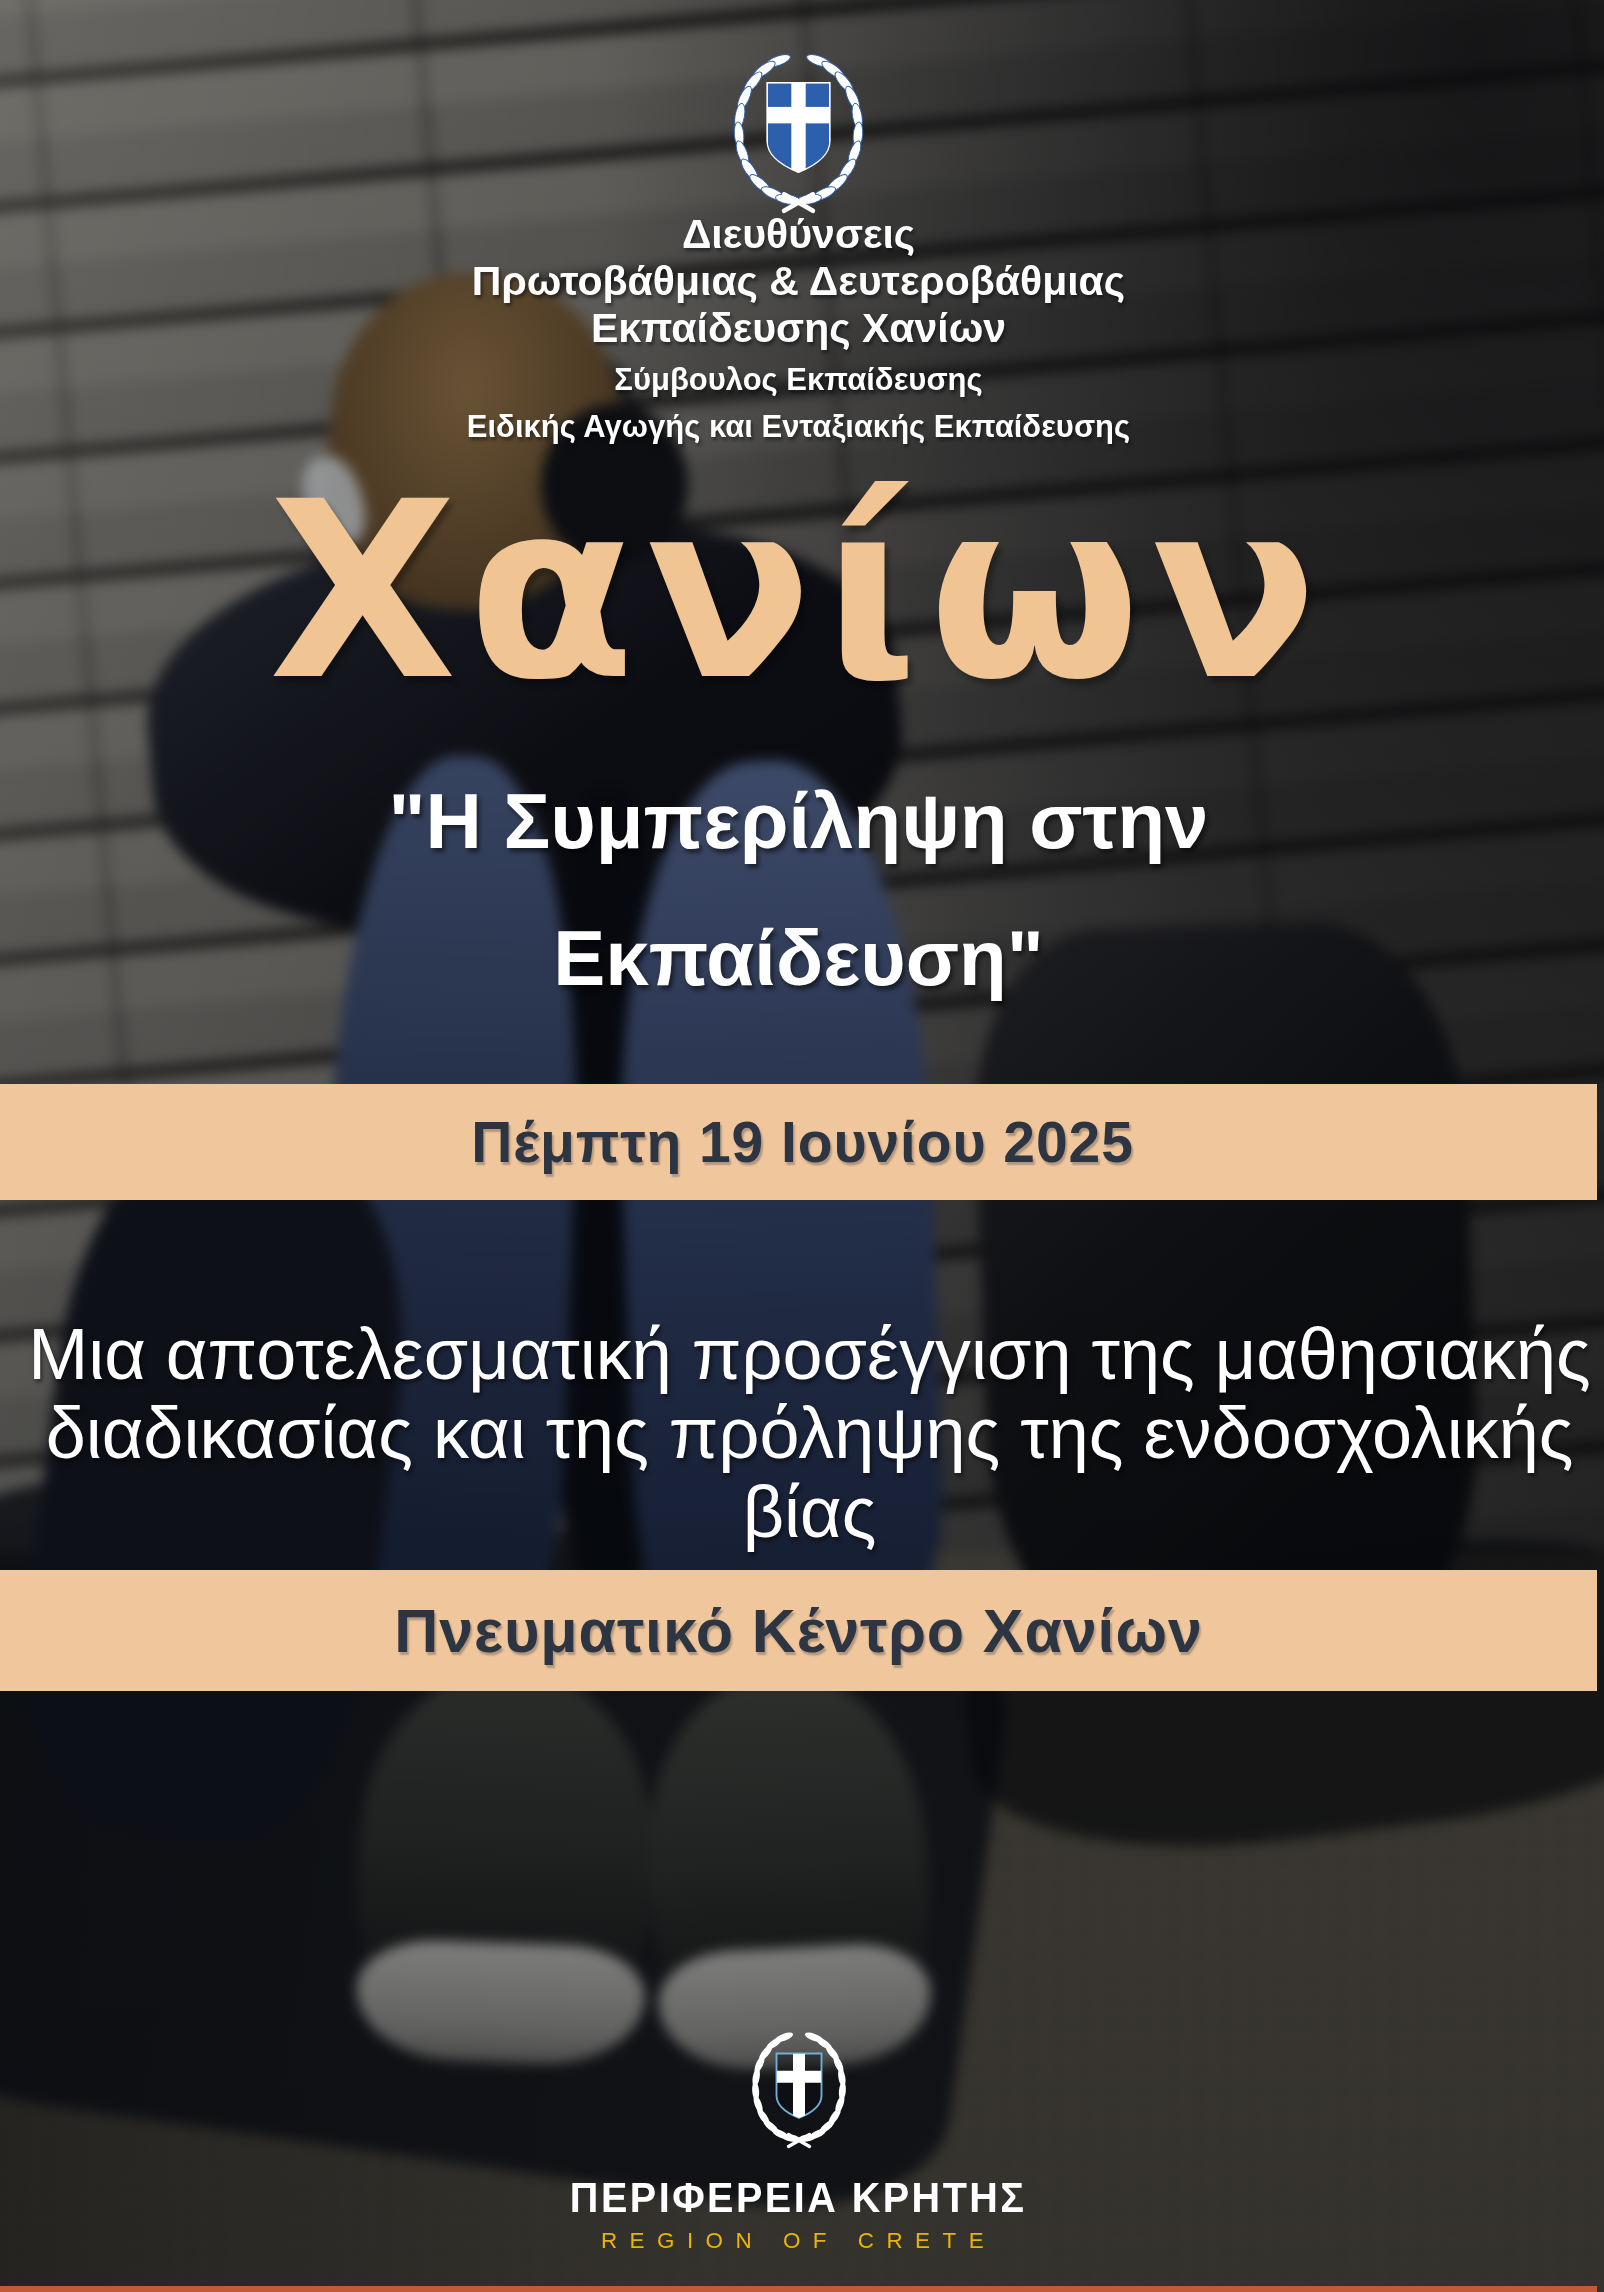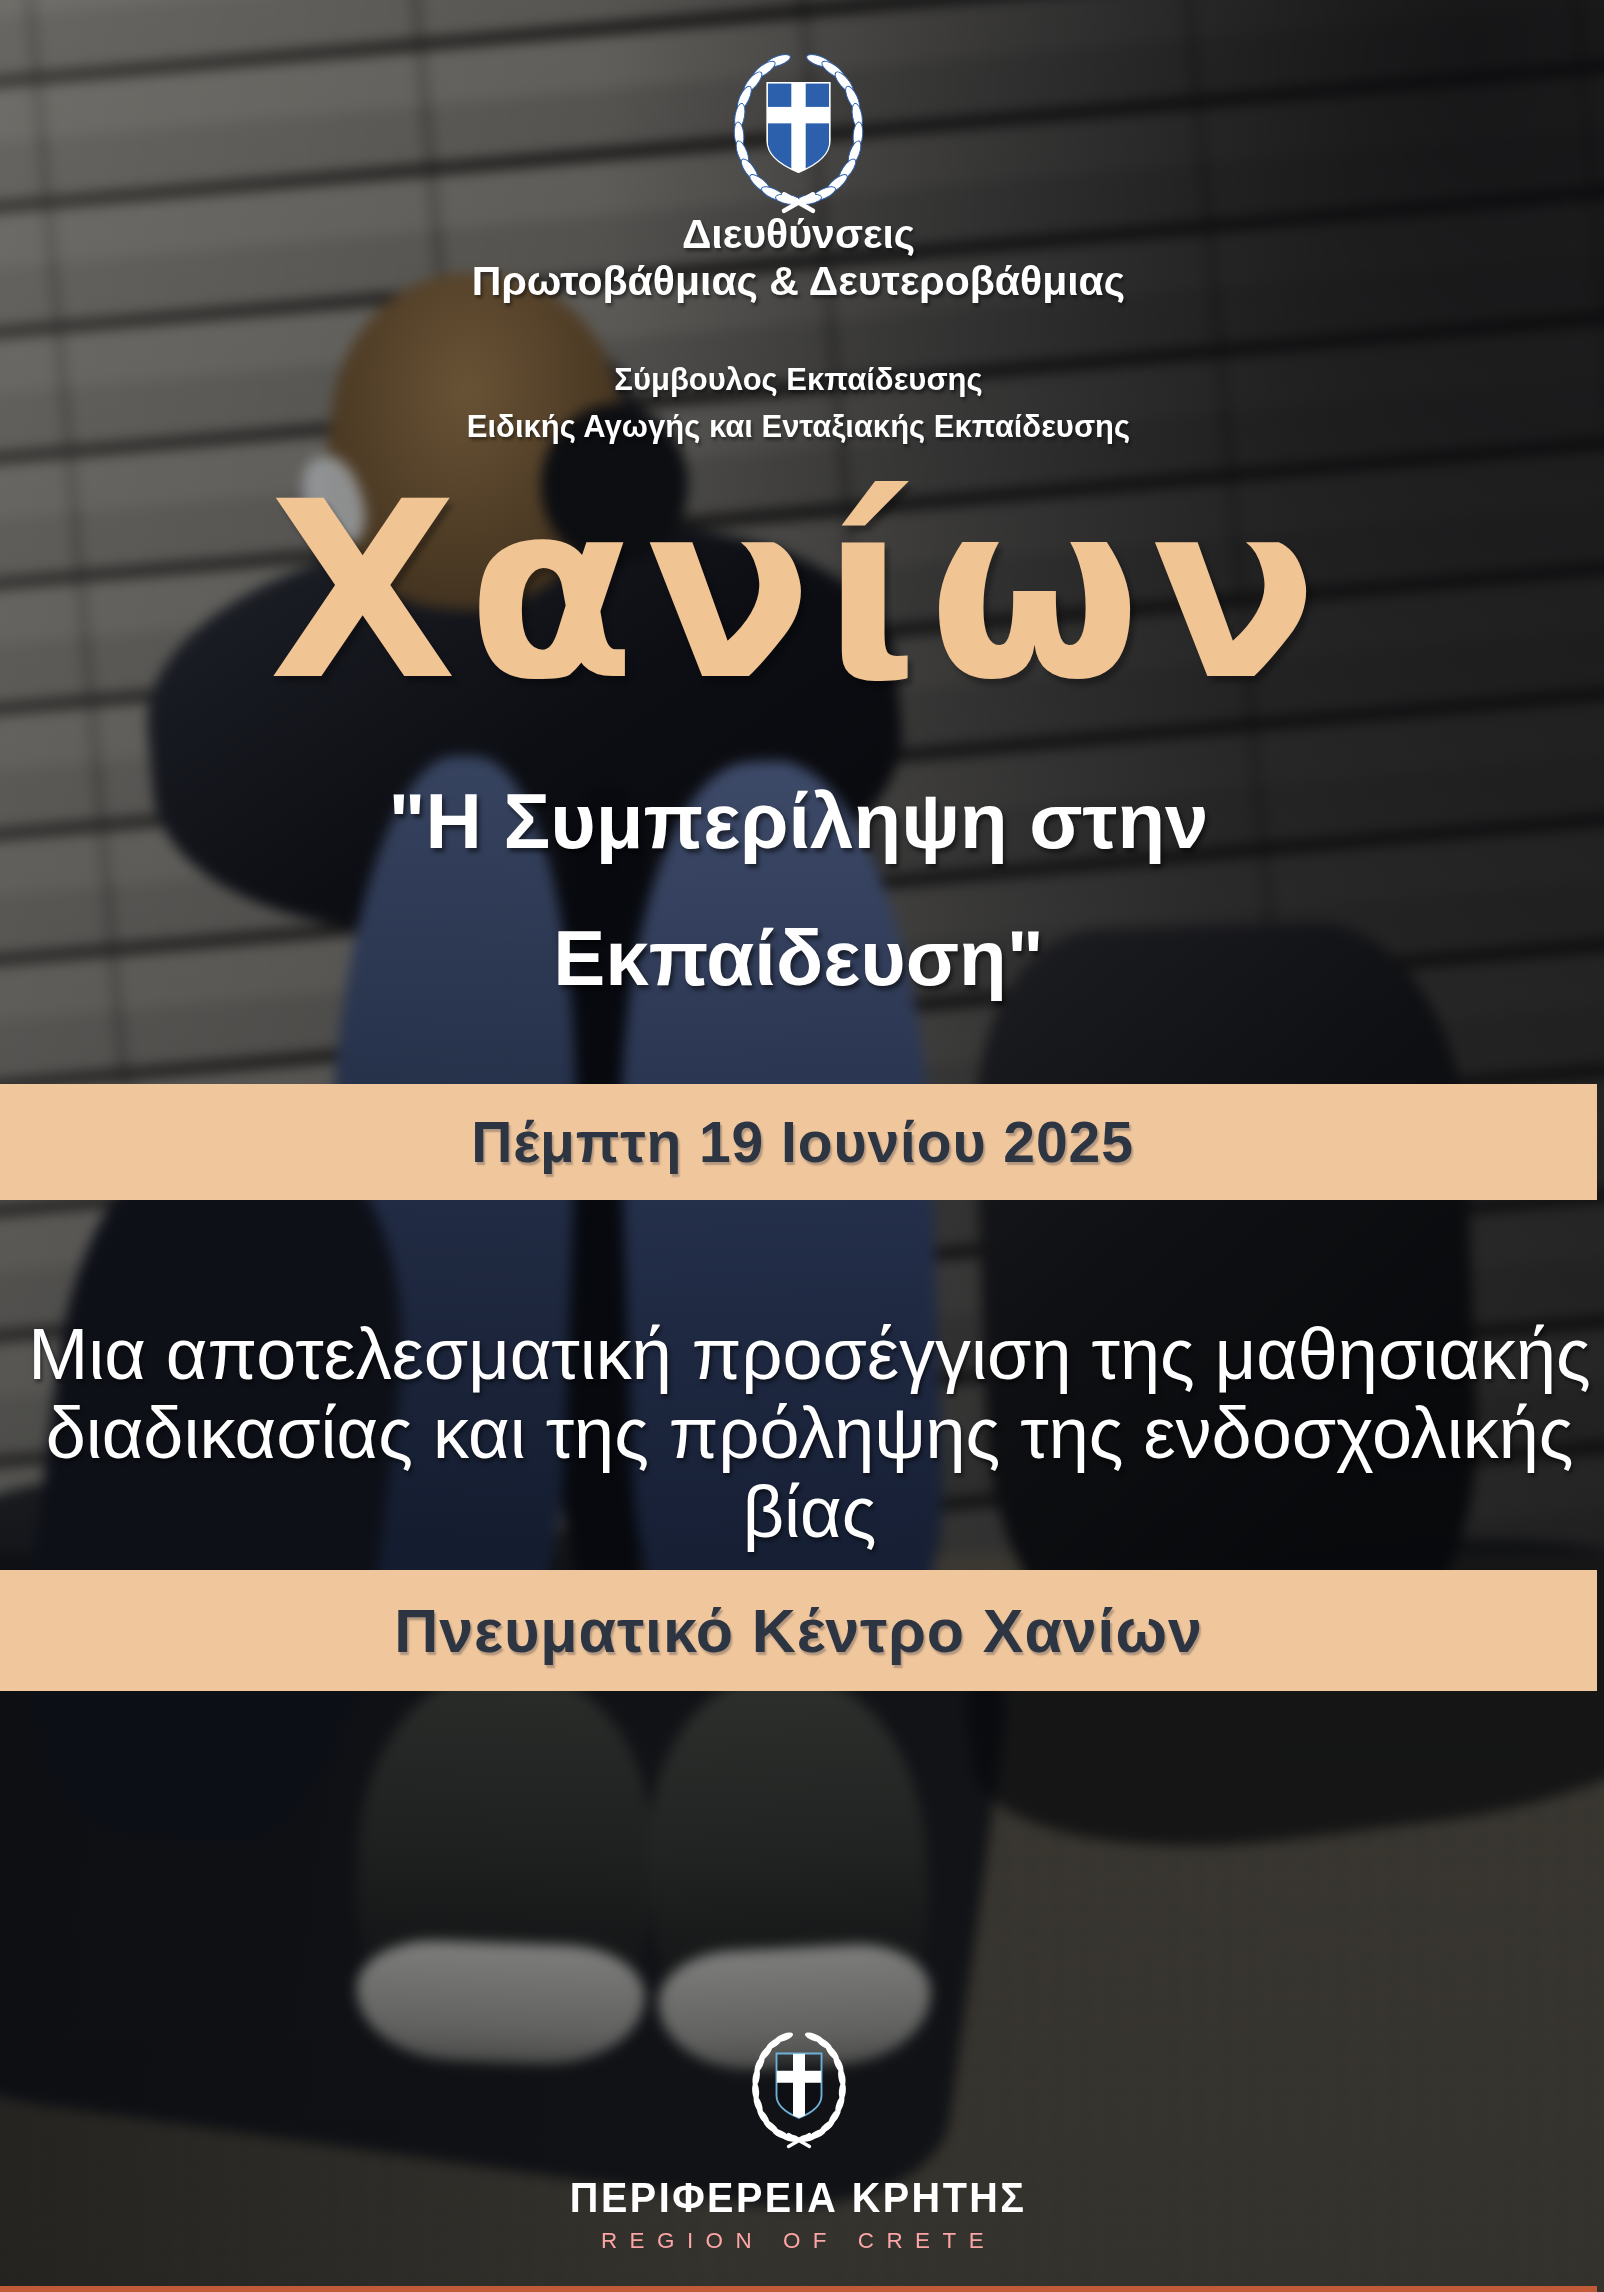--- a/index.html
+++ b/index.html
@@ -183,21 +183,21 @@
     top:1315px; font-size:72px; font-weight:normal; line-height:79px;
     text-shadow:1.8px 2.7px 4.5px rgba(0,0,0,0.55);
     margin-left:22px;
   }
 
   .footer-greek {
     top:2173px; font-size:43px; font-weight:bold; letter-spacing:2.7px;
   }
   .footer-greek span { display:inline-block; transform:scaleX(0.92); }
   .footer-english {
-    top:2228px; font-size:22.4px; font-weight:normal; letter-spacing:12.5px; color:#fca5a5;
+    top:2228px; font-size:22.4px; font-weight:normal; letter-spacing:12.5px; color:#eab308;
   }
   .bottom-accent-line {
     bottom:0; top:auto; height:7.2px; background:var(--bottom-line);
   }
 </style>
 </head>
 <body>
 
 <div class="poster" style="--tan: #f0c493; --banner-bg: #f0c79d; --banner-text: #2e3542; --emblem-blue: #2c60ad; --emblem-light-blue: #6fb0d8; --bottom-line: #c15a36; --text-white: #ffffff;">
 
@@ -269,20 +269,21 @@
           <rect class="quadrant" x="7" y="-44" width="23" height="23"></rect>
           <rect class="quadrant" x="-30" y="-5" width="23" height="47"></rect>
           <rect class="quadrant" x="7" y="-5" width="23" height="47"></rect>
         </g>
       </svg>
     </div>
 
     <div class="org-block">
       <div>Διευθύνσεις</div>
       <div>Πρωτοβάθμιας &amp; Δευτεροβάθμιας</div>
+      <div>Εκπαίδευσης Χανίων</div>
     </div>
 
     <div class="advisor-block">
       <div>Σύμβουλος Εκπαίδευσης</div>
       <div>Ειδικής Αγωγής και Ενταξιακής Εκπαίδευσης</div>
     </div>
 
     <div class="event-title">Χανίων</div>
 
     <div class="subtitle-line subtitle-1">"Η Συμπερίληψη στην</div>

